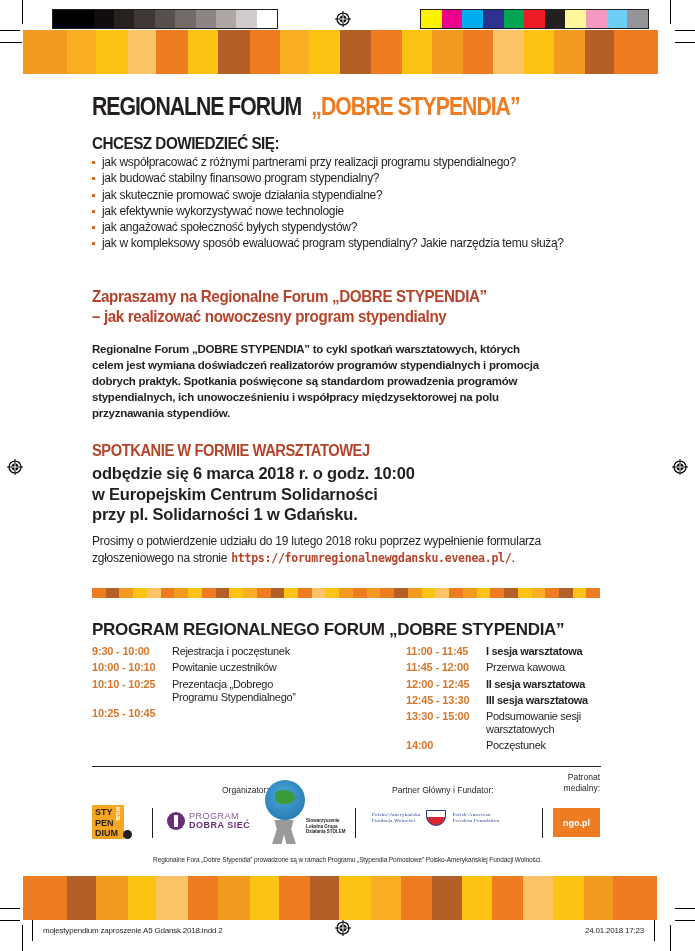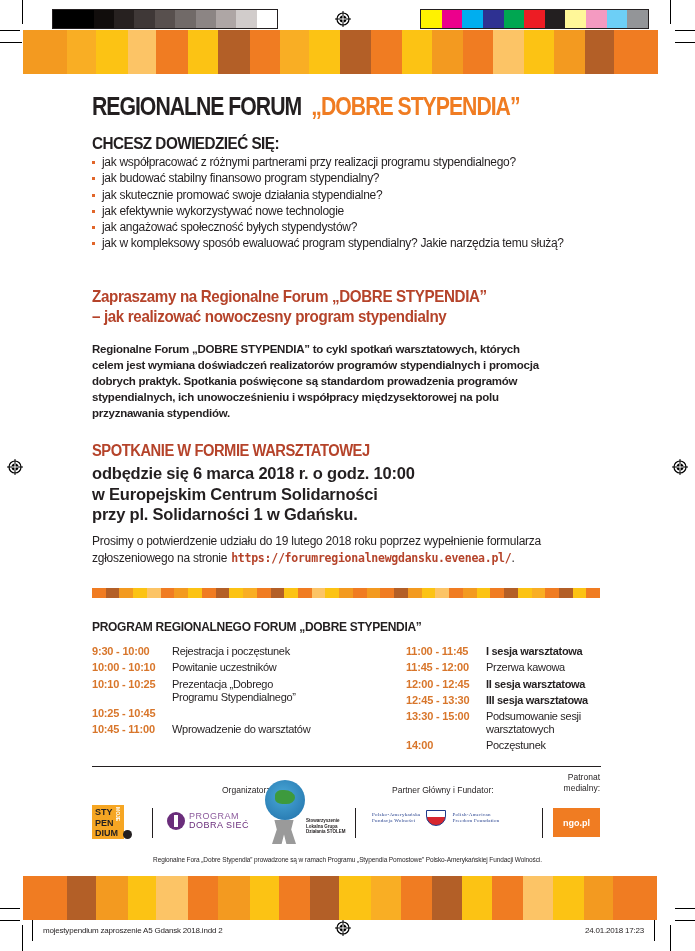--- a/index.html
+++ b/index.html
@@ -27,42 +27,42 @@
   .invite { position:absolute; left:92px; top:286px; font-weight:bold; font-size:16.5px; line-height:20px; color:#b5432a; letter-spacing:-0.4px; transform:scaleX(0.92); transform-origin:left top; white-space:nowrap; }
 
   .desc { position:absolute; left:92px; top:341px; width:520px; font-weight:bold; font-size:11.5px; line-height:16px; letter-spacing:-0.25px; color:#231f20; }
   .desc div { white-space:nowrap; }
 
   .meet-head { position:absolute; left:92px; top:442px; font-weight:bold; font-size:16px; color:#b5432a; letter-spacing:-0.5px; transform:scaleX(0.92); transform-origin:left top; white-space:nowrap; }
   .meet-lines { position:absolute; left:92px; top:463px; font-weight:bold; font-size:16.5px; line-height:20.5px; letter-spacing:-0.2px; white-space:nowrap; }
   .rsvp { position:absolute; left:92px; top:533px; font-size:12px; line-height:17px; letter-spacing:-0.25px; white-space:nowrap; }
   .rsvp .link { font-family:"DejaVu Sans Mono", monospace; font-weight:bold; color:#b5432a; font-size:11.5px; margin-left:4px; }
 
-  .prog-title { position:absolute; left:92px; top:620px; font-weight:bold; font-size:12px; letter-spacing:-0.3px; white-space:nowrap;text-align:right; }
+  .prog-title { position:absolute; left:92px; top:620px; font-weight:bold; font-size:17px; letter-spacing:-0.3px; white-space:nowrap;text-align:right; }
 
   .sched { position:absolute; font-size:11px; line-height:13px; }
   .sched .row { display:flex; margin-bottom:3.3px; }
   .sched .time { font-weight:bold; color:#d8762b; width:80px; flex:none; white-space:nowrap; letter-spacing:-0.2px; }
   .sched .act { letter-spacing:-0.3px; }
   .sched .act.b { font-weight:bold; }
 
   .rule { position:absolute; left:92px; top:766px; width:509px; height:1px; background:#231f20; }
   .lbl { position:absolute; font-size:8.5px; color:#231f20; white-space:nowrap; }
   .vsep { position:absolute; width:1px; background:#231f20; }
 
   .logo-styp { position:absolute; left:92px; top:805px; width:32px; height:34px; background:#f6a623; color:#231f20; font-weight:bold; font-size:9px; line-height:10.5px; padding:2px 3px; box-sizing:border-box; }
   .logo-styp .moje { position:absolute; right:1px; top:2px; writing-mode:vertical-rl; font-size:5px; color:#fff; }
   .logo-styp .pl { position:absolute; right:-8px; bottom:0; width:9px; height:9px; border-radius:50%; background:#231f20; }
 
   .logo-fds { position:absolute; left:167px; top:812px; display:flex; align-items:center; }
   .fds-mark { width:18px; height:18px; border-radius:50%; background:#6a2d7b; position:relative; margin-right:4px; }
   .fds-mark::after { content:""; position:absolute; left:7px; top:3px; width:4px; height:12px; background:#fff; }
   .fds-text { font-size:9px; line-height:9px; letter-spacing:0.5px; }
   .fds-text .t1 { color:#8c5a9c; }
-  .fds-text .t2 { color:#6a2d7b; font-weight:normal; }
+  .fds-text .t2 { color:#6a2d7b; font-weight:bold; }
 
   .logo-globe { position:absolute; left:265px; top:780px; width:40px; height:40px; border-radius:50%; background:radial-gradient(circle at 45% 40%, #4aa8d8, #1f6fa8); }
   .logo-globe::after { content:""; position:absolute; left:10px; top:10px; width:20px; height:14px; background:#3d9a3d; border-radius:40% 60% 50% 40%; }
   .logo-atlas { position:absolute; left:272px; top:820px; width:24px; height:24px; background:#9a9a9a; clip-path:polygon(10% 0,90% 0,80% 40%,100% 100%,60% 100%,50% 60%,40% 100%,0 100%,20% 40%); }
   .stowa { position:absolute; left:306px; top:818px; font-size:4.5px; line-height:5.5px; font-weight:bold; white-space:nowrap; }
 
   .logo-pafw { position:absolute; left:372px; top:810px; display:flex; align-items:center; }
   .pafw-text { font-family:"Liberation Serif", serif; font-size:5px; line-height:6px; color:#1e3a8a; letter-spacing:0.3px; white-space:nowrap; }
   .pafw-mark { width:20px; height:16px; margin:0 6px; border-radius:0 0 10px 10px; background:linear-gradient(#fff 0 45%, #d7262e 45% 100%); border:1.5px solid #1e3a8a; box-sizing:border-box; }
 
@@ -263,24 +263,20 @@
       <span class="time">10:00 - 10:10</span>
       <span class="act">Powitanie uczestników</span>
     </div>
   <div class="row">
       <span class="time">10:10 - 10:25</span>
       <span class="act" style="width:145px;">Prezentacja „Dobrego Programu Stypendialnego”</span>
     </div>
   <div class="row">
       <span class="time">10:25 - 10:45</span>
     </div>
-  <div class="row">
-      <span class="time">10:45 - 11:00</span>
-      <span class="act">Wprowadzenie do warsztatów</span>
-    </div>
 </div>
 
 <div class="sched" style="left:406px;top:645px;width:200px;">
   <div class="row">
       <span class="time">11:00 - 11:45</span>
       <span class="act b">I sesja warsztatowa</span>
     </div>
   <div class="row">
       <span class="time">11:45 - 12:00</span>
       <span class="act">Przerwa kawowa</span>

